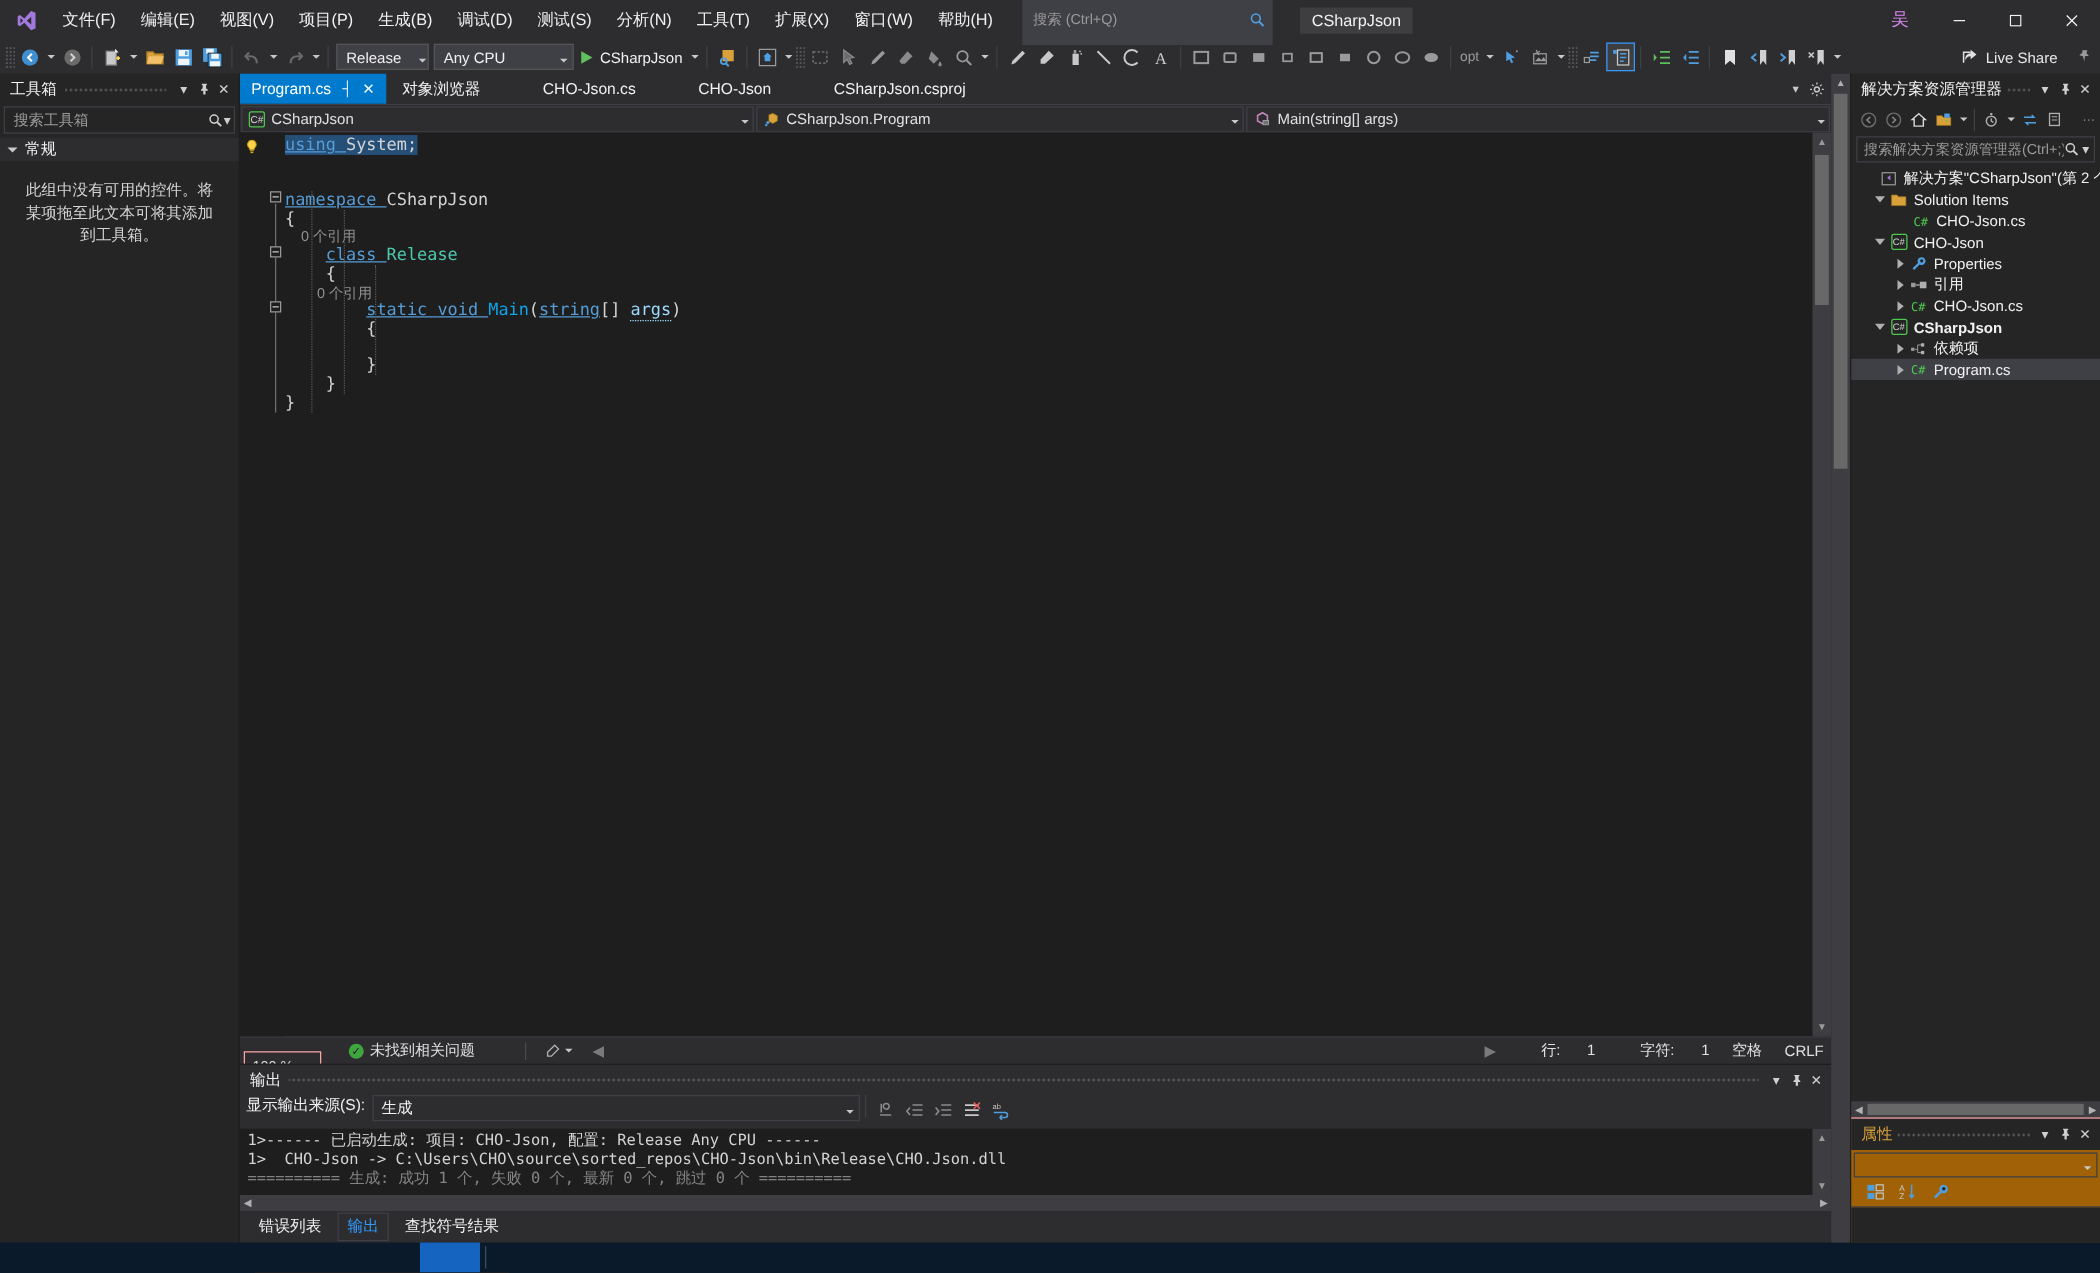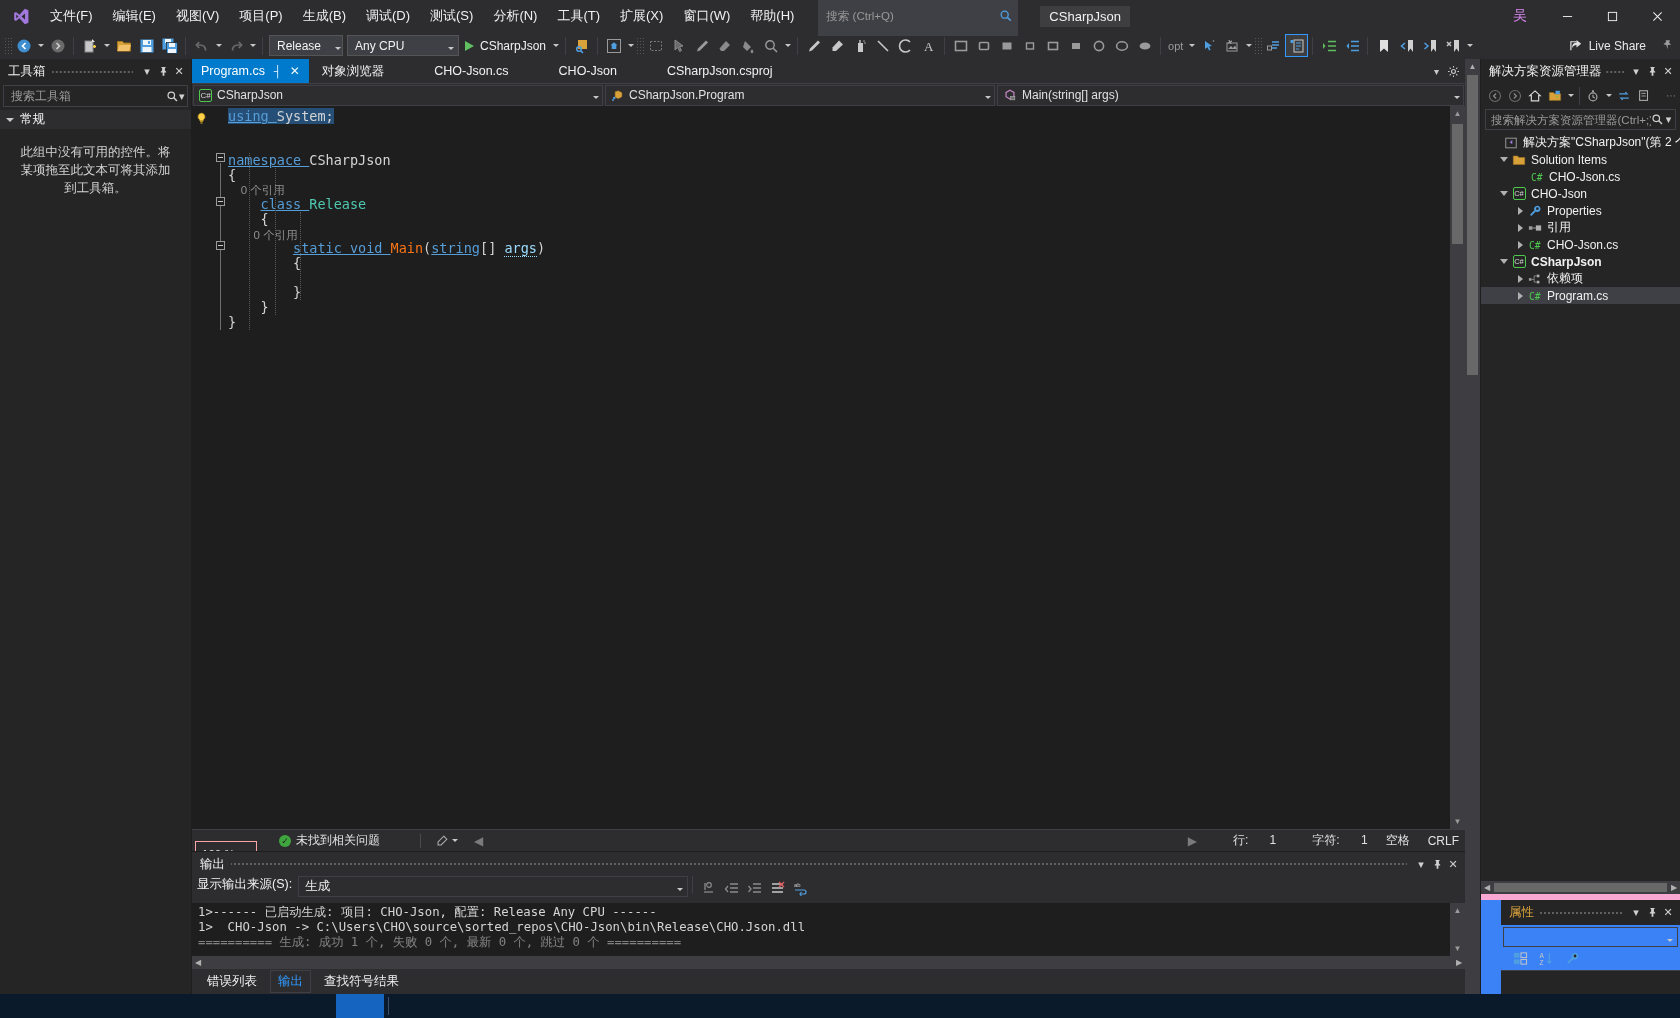--- a/index.html
+++ b/index.html
@@ -99,21 +99,21 @@
   .code-wrap { flex:1 1 auto; display:flex; min-height:0; background:#1e1e1e; position:relative; }
   .glyph-margin { width:22px; flex:0 0 22px; background:#1e1e1e; padding-top:3px; }
   .bulb { margin:2px 0 0 3px; }
   .fold-margin { width:14px; flex:0 0 14px; background:#1e1e1e; position:relative; }
   .code-area { flex:1 1 auto; position:relative; overflow:hidden;
                font-family:"DejaVu Sans Mono", monospace; font-size:13.5px; line-height:14.7px;
                padding-top:3px; }
   .ln { height:14.7px; white-space:pre; }
   .k  { color:#569cd6;text-decoration:underline; }   
   .t  { color:#4ec9b0; }   
-  .y  { color:#f97316; }   
+  .y  { color:#0ea5e9; }   
   .p  { color:#9cdcfe; }   
   .w  { color:#d4d4d4; }
   .ref{ color:#909090; font-size:11.5px; font-family:"Liberation Sans",sans-serif; }
   .sel-using { background:#264f78; }
 
   .fold-box { position:absolute; width:9px;height:9px;border:1px solid #9a9a9a;background:#1e1e1e;
               display:flex;align-items:center;justify-content:center; }
   .fold-box:after { content:""; width:5px;height:1px;background:#c8c8c8; }
   .fold-line { position:absolute; width:1px; background:#6f6f6f; }
   .indent-guide { position:absolute; width:1px; border-left:1px dotted #5a5a5a; }
@@ -166,21 +166,21 @@
   .tr { height:17px; display:flex; align-items:center; white-space:nowrap; }
   .tr.sel { background:#3f3f46; }
   .tw { width:14px; flex:0 0 14px; display:flex; align-items:center; justify-content:center; }
   .tw .closed { width:0;height:0;border-top:4px solid transparent;border-bottom:4px solid transparent;border-left:5px solid #b0b0b0; }
   .tw .open { width:0;height:0;border-left:4px solid transparent;border-right:4px solid transparent;border-top:5px solid #b0b0b0; }
   .ti { width:16px; flex:0 0 16px; display:flex; align-items:center; justify-content:center; margin-right:4px; }
   .se-hscroll { height:13px; background:#3e3e42; display:flex; align-items:center; }
   .se-hscroll .harrow { width:12px;text-align:center;color:#b0b0b0;font-size:8px; }
   .se-hscroll .hthumb { height:9px; background:#686868; margin:0 1px; }
 
-  .propspanel { flex:0 0 100px; background:#3b82f6; border-top:6px solid #f9a8d4; display:flex; flex-direction:column;padding-left:20px; }
+  .propspanel { flex:0 0 100px; background:#a16207; border-top:1px solid #f9a8d4; display:flex; flex-direction:column; }
   .props-combo { height:20px; margin:2px 2px 0 2px; border:1px solid #3f3f46; display:flex; align-items:center; padding:0 4px; }
   .props-combo .pa { margin-left:auto; }
   .props-combo .pa:after { content:"";display:inline-block;border-left:3px solid transparent;border-right:3px solid transparent;border-top:3.5px solid #c8c8c8;}
   .props-toolbar { height:24px; display:flex; align-items:center; padding-left:8px; border-bottom:1px solid #3f3f46; }
   .pbtn { width:22px;height:20px;display:flex;align-items:center;justify-content:center;margin-right:4px; }
   .pbtn svg { width:15px;height:15px; }
 
   
   .dockscroll { width:15px; flex:0 0 15px; background:#3e3e42; position:relative; }
   .dockscroll .thumb { position:absolute; left:2px; right:2px; background:#686868; }

